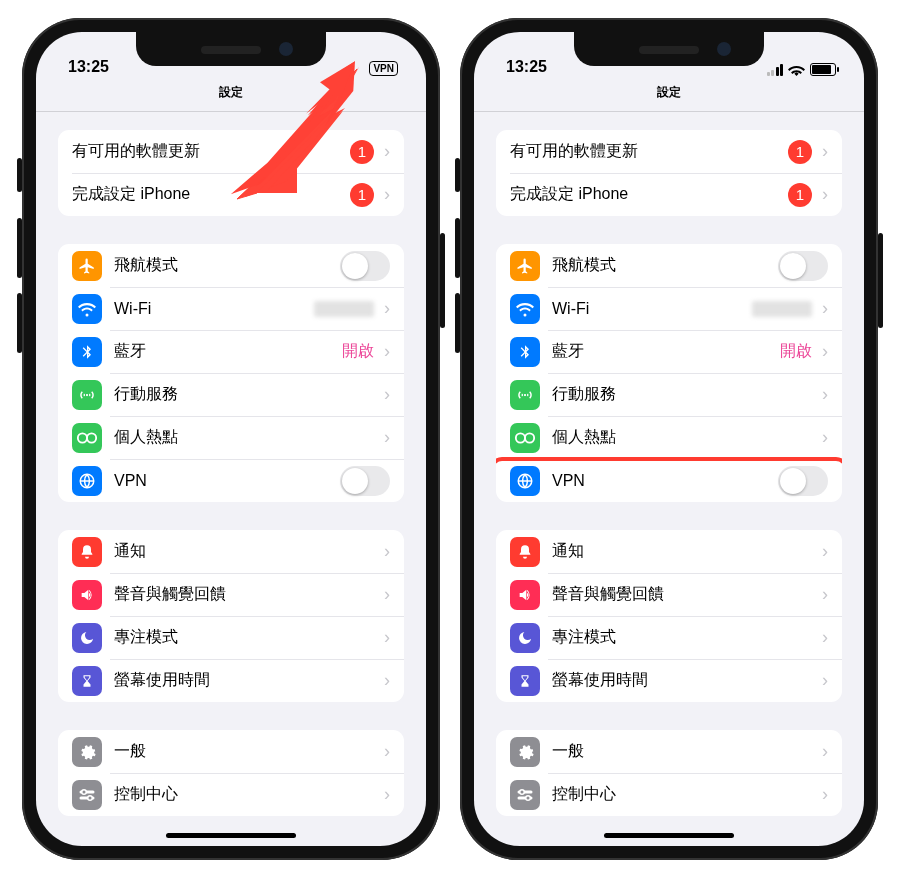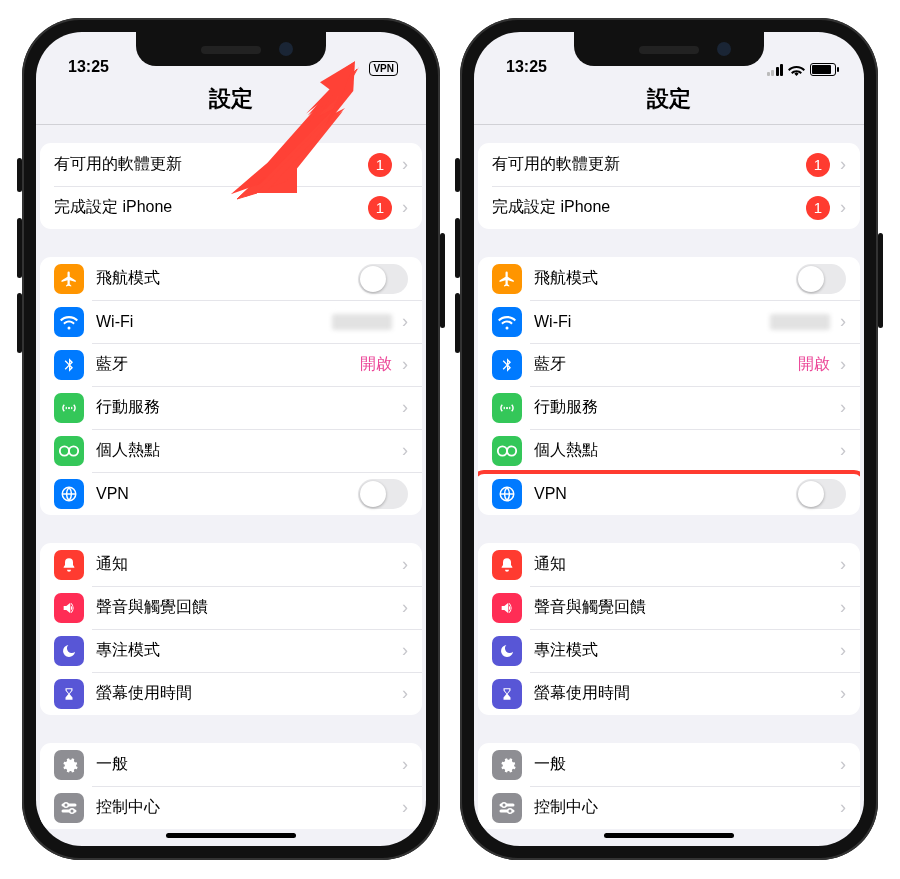--- a/index.html
+++ b/index.html
@@ -90,26 +90,26 @@
     border-radius:4px;
     font-size:10px;
     font-weight:700;
     padding:0 3px;
     line-height:13px;
   }
   .nav-title {
     background:#f2f2f7;
     text-align:center;
     font-weight:600;
-    font-size:22px;
+    font-size:12px;
     padding:6px 12px 10px;
     border-bottom:0.5px solid #d1d1d6;
   }
   .content {
-    padding:18px 4px 0;
+    padding:18px 22px 0;
     overflow:hidden;
   }
   .group {
     background:#fff;
     border-radius:11px;
     margin-bottom:28px;
     overflow:hidden;
   }
   .row {
     display:flex;

